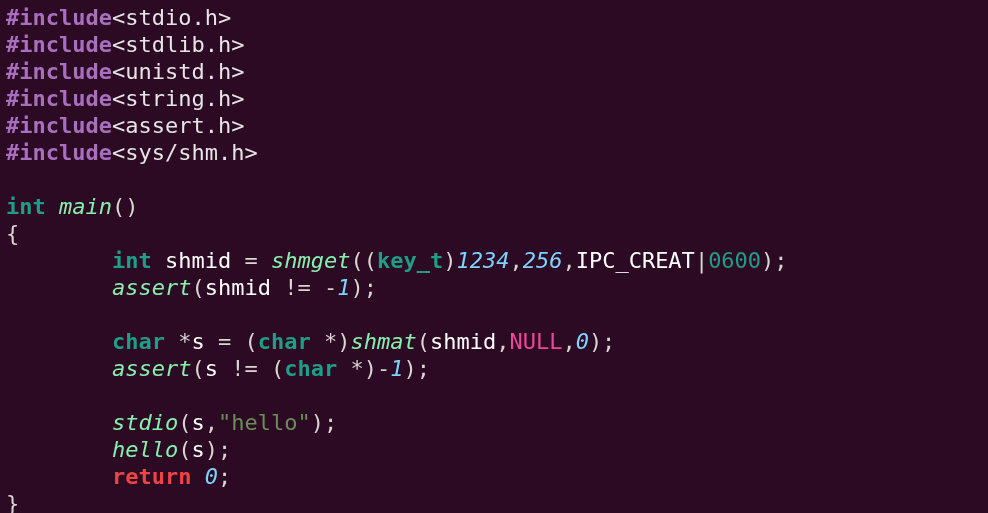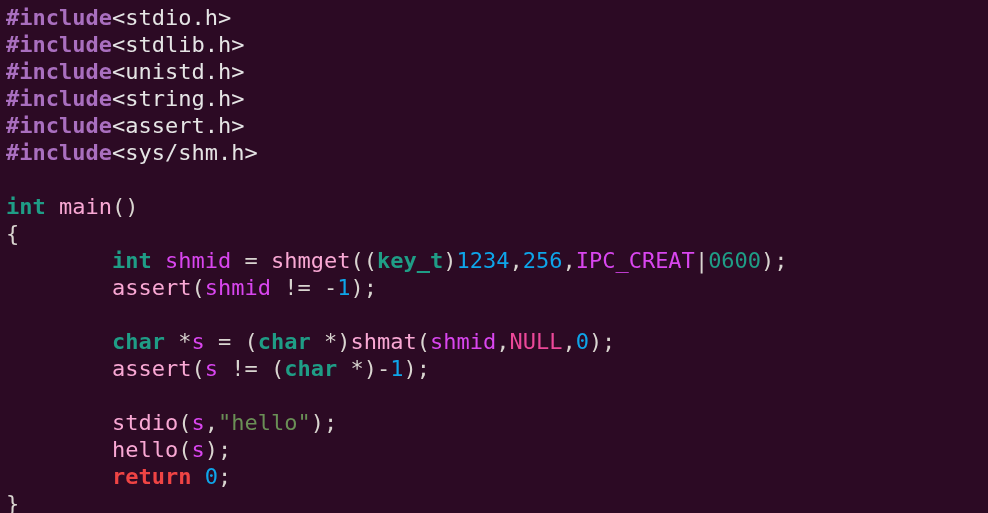--- a/index.html
+++ b/index.html
@@ -16,25 +16,25 @@
     font-family: "DejaVu Sans Mono", "Consolas", "Menlo", monospace;
     font-size: 22px;
     line-height: 27px;
     color: #d9d5d0;
     white-space: pre;
   }
   .tok-preproc { color: #a96fbf; font-weight: bold; text-align: center; }
   .tok-header  { color: #e5e5e5; }
   .tok-type    { color: #1f9d86; font-weight: bold; }
   .tok-kw      { color: #ef4444; font-weight: bold; }
-  .tok-func    { color: #f9a8d4; }
-  .tok-ident   { color: #d946ef; }
+  .tok-func    { color: #86efac; font-style: italic; }
+  .tok-ident   { color: #ffffff; }
   .tok-punc    { color: #d9d5d0; }
   .tok-op      { color: #d9d5d0; }
-  .tok-num     { color: #0ea5e9; }
+  .tok-num     { color: #7dd3fc; font-style: italic; }
   .tok-numlit  { color: #1f9d86; }
   .tok-null    { color: #ec4899; }
   .tok-str     { color: #6a8f56; }
 </style>
 </head>
 <body>
 
 <pre class="code"><span><span class="tok-preproc">#include</span><span class="tok-header">&lt;stdio.h&gt;</span></span>
 <span><span class="tok-preproc">#include</span><span class="tok-header">&lt;stdlib.h&gt;</span></span>
 <span><span class="tok-preproc">#include</span><span class="tok-header">&lt;unistd.h&gt;</span></span>

